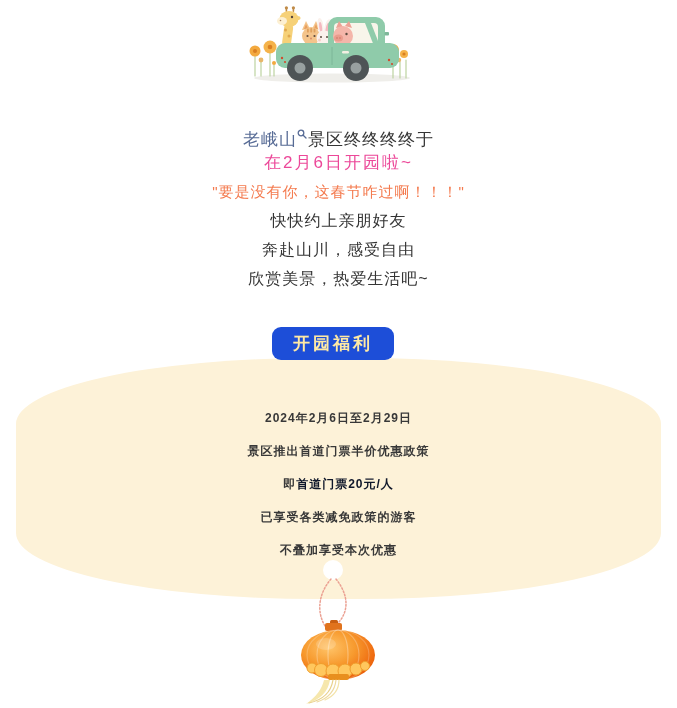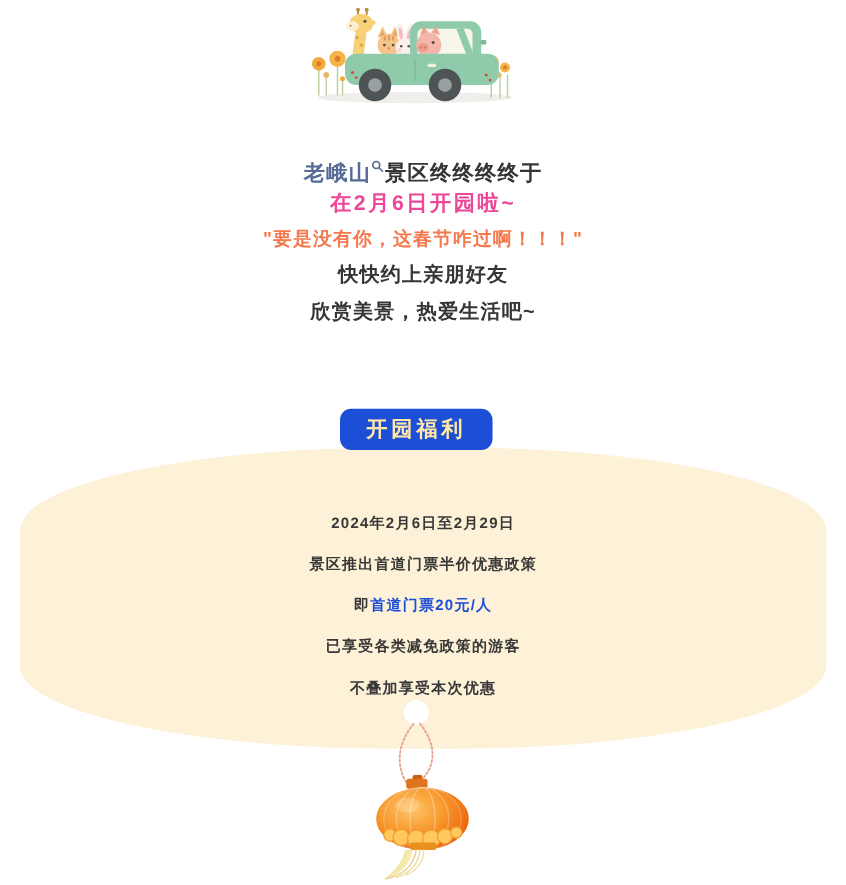--- a/index.html
+++ b/index.html
@@ -18,21 +18,21 @@
   .hero{
     position:absolute;left:247px;top:6px;width:170px;height:80px;
   }
   
   .intro{
     position:absolute;top:124px;left:0;width:100%;
     text-align:center;
   }
   .intro p{
     margin:0 0 9px;height:20px;line-height:20px;
-    font-weight:700;color:#353535;font-size:16px;letter-spacing:1px;
+    font-weight:400;color:#353535;font-size:16px;letter-spacing:1px;
   }
   .intro .l1,.intro .l2{font-size:17px;}
   .intro .l2{color:#ec4899;letter-spacing:2px;}
   .intro .l3{color:#f47a4e;font-size:15px;}
   .keyword{color:#576b95;cursor:pointer;}
   .kw-icon{display:inline-block;vertical-align:6px;margin:0 1px 0 0;}
   
   .benefit-btn{
     position:absolute;left:272px;top:327px;width:122px;height:33px;
     background:#1d4ed8;border-radius:9px;
@@ -47,21 +47,21 @@
     border-radius:300px / 66px;
     box-sizing:border-box;
     padding-top:49px;
     text-align:center;
     z-index:1;
   }
   .card p{
     margin:0 0 11px;height:22px;line-height:22px;
     font-weight:700;color:#383838;font-size:12px;letter-spacing:1px;
   }
-  .card .hl{color:#1d4ed8;}
+  .card .hl{color:#0f172a;}
   
   .lantern{
     position:absolute;left:278px;top:556px;width:120px;height:152px;
     z-index:2;
   }
 </style>
 </head>
 <body>
 
 <div class="page">
@@ -180,20 +180,21 @@
   </div>
 
   <div class="intro">
     <p class="l1"><span class="keyword">老峨山</span><sup class="kw-icon"><svg width="10" height="10" viewBox="0 0 10 10">
             <circle cx="4" cy="4" r="2.8" fill="none" stroke="#576b95" stroke-width="1.3"></circle>
             <line x1="6.2" y1="6.2" x2="9" y2="9" stroke="#576b95" stroke-width="1.3" stroke-linecap="round"></line>
           </svg></sup><span>景区终终终终于</span></p>
     <p class="l2">在2月6日开园啦~</p>
     <p class="l3">"要是没有你，这春节咋过啊！！！"</p>
     <p class="l4">快快约上亲朋好友</p>
+    <p class="l5">奔赴山川，感受自由</p>
     <p class="l6">欣赏美景，热爱生活吧~</p>
   </div>
 
   <div class="benefit-btn">开园福利</div>
 
   <div class="card">
     <p>2024年2月6日至2月29日</p>
     <p>景区推出首道门票半价优惠政策</p>
     <p><span>即</span><span class="hl">首道门票20元/人</span></p>
     <p>已享受各类减免政策的游客</p>

